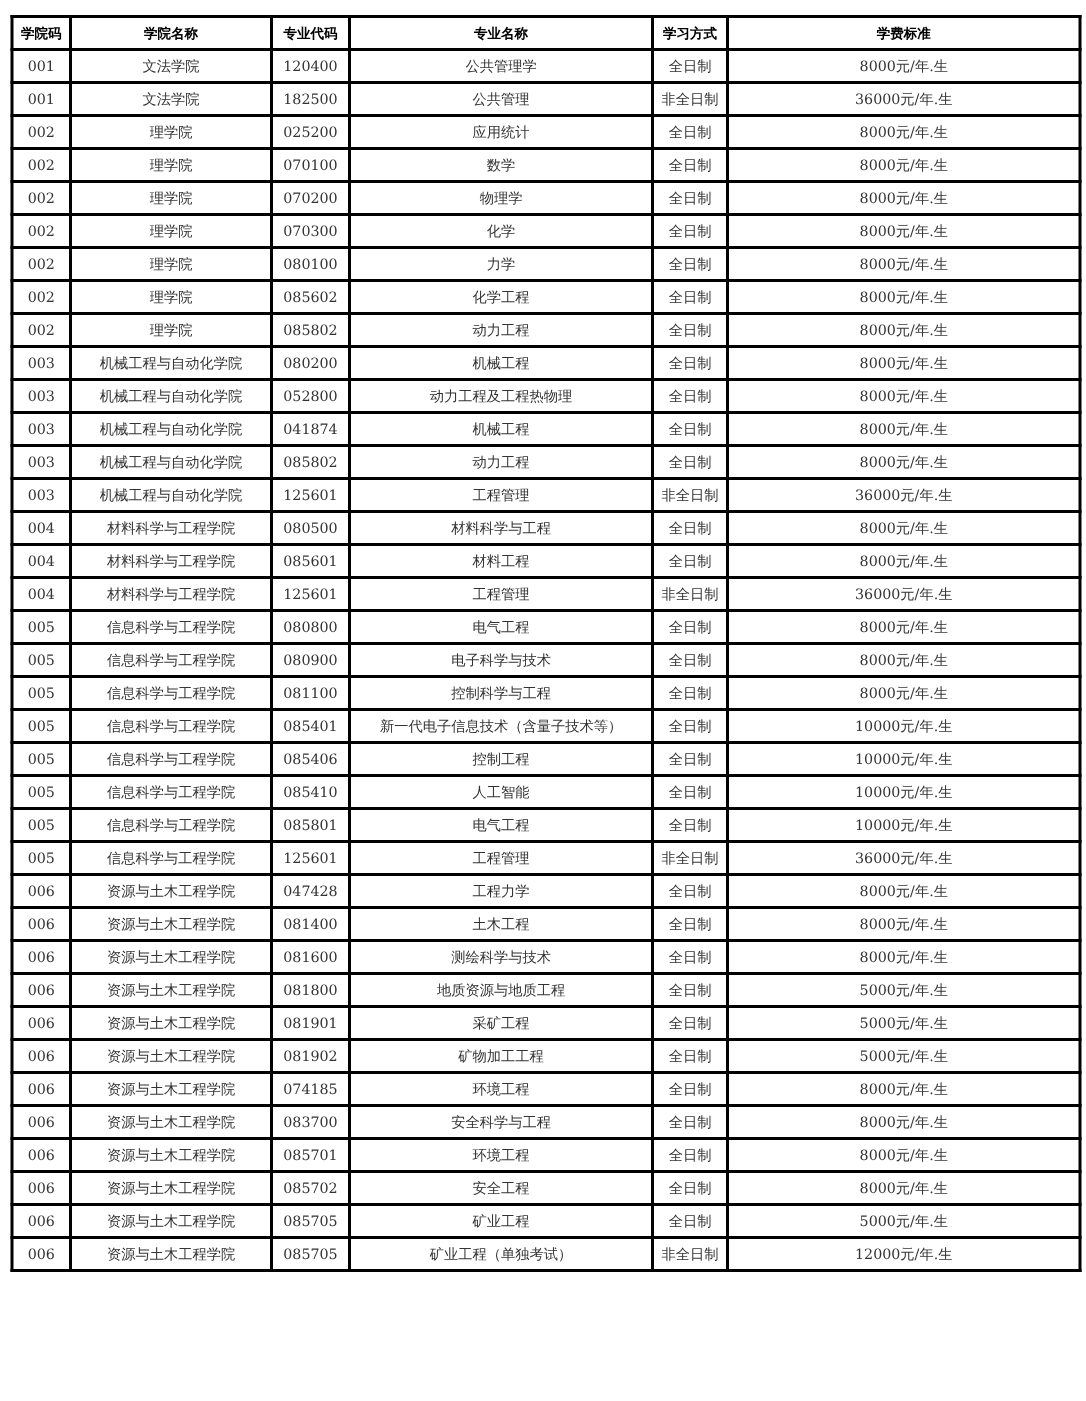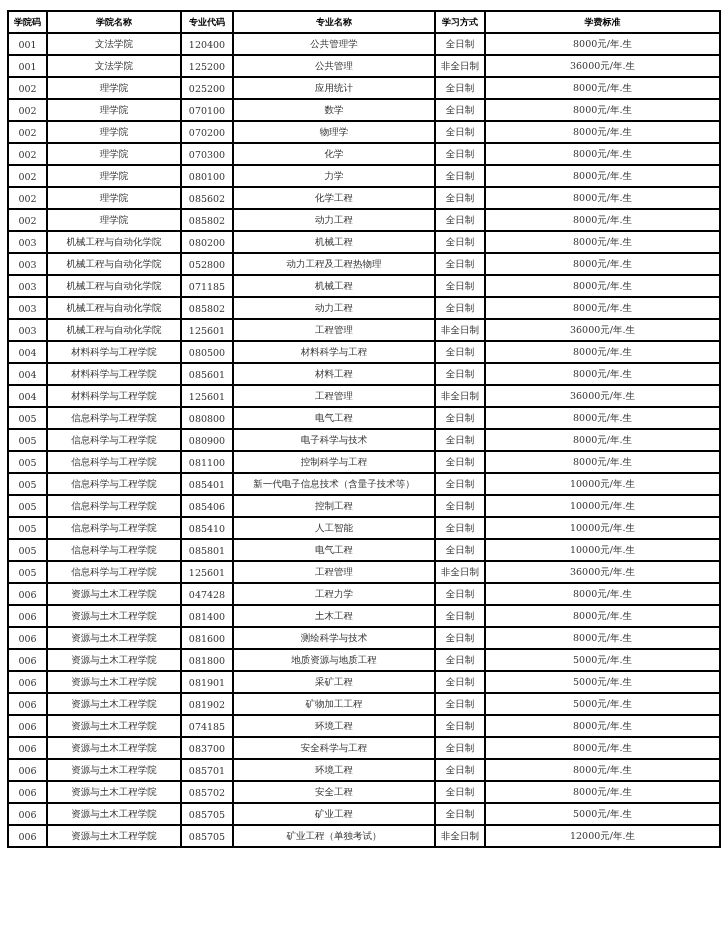--- a/index.html
+++ b/index.html
@@ -77,21 +77,21 @@
           <td>001</td>
           <td>文法学院</td>
           <td>120400</td>
           <td>公共管理学</td>
           <td>全日制</td>
           <td>8000元/年.生</td>
         </tr>
         <tr>
           <td>001</td>
           <td>文法学院</td>
-          <td>125200</td>
+          <td>182500</td>
           <td>公共管理</td>
           <td>非全日制</td>
           <td>36000元/年.生</td>
         </tr>
         <tr>
           <td>002</td>
           <td>理学院</td>
           <td>025200</td>
           <td>应用统计</td>
           <td>全日制</td>
@@ -157,21 +157,21 @@
           <td>003</td>
           <td>机械工程与自动化学院</td>
           <td>052800</td>
           <td>动力工程及工程热物理</td>
           <td>全日制</td>
           <td>8000元/年.生</td>
         </tr>
         <tr>
           <td>003</td>
           <td>机械工程与自动化学院</td>
-          <td>071185</td>
+          <td>041874</td>
           <td>机械工程</td>
           <td>全日制</td>
           <td>8000元/年.生</td>
         </tr>
         <tr>
           <td>003</td>
           <td>机械工程与自动化学院</td>
           <td>085802</td>
           <td>动力工程</td>
           <td>全日制</td>

